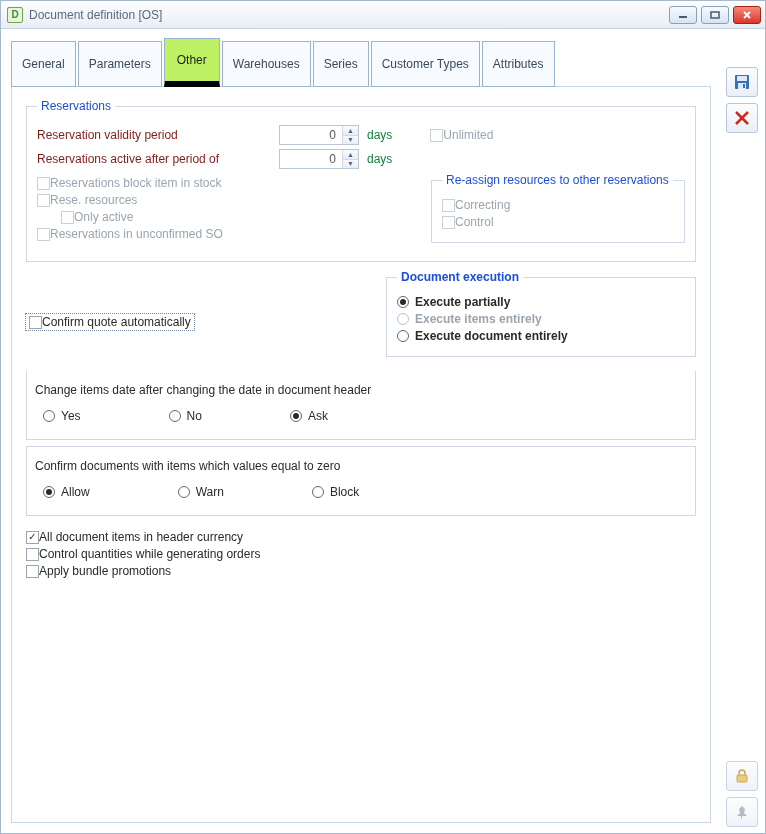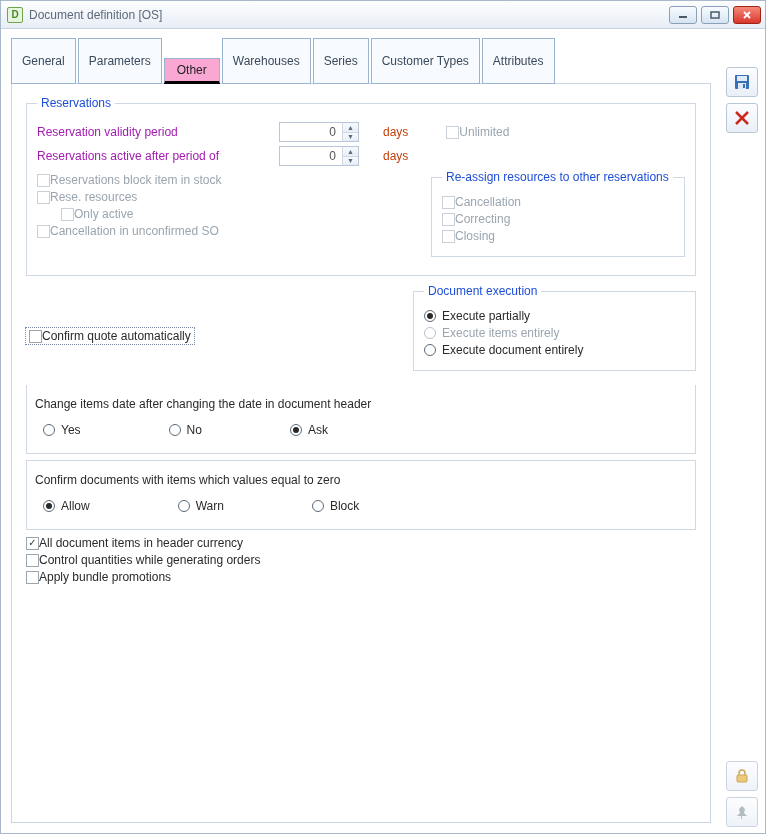--- a/index.html
+++ b/index.html
@@ -85,23 +85,23 @@
       border: 1px solid #9ab3d0;
       border-bottom: 1px solid #9ab3d0;
       padding: 15px 10px;
       color: #3a4a5a;
       background: #f7fafe;
       cursor: pointer;
       position: relative;
       top: 1px;
     }
     .tab.active {
-      background: #f9a8d4;
-      border-bottom: 3px solid #000000;
-      padding: 4px 12px;
+      background: #bef264;
+      border-bottom: 6px solid #000000;
+      padding: 14px 12px;
       color: #222;
       z-index: 2;
     }
 
     .tab-panel {
       flex: 1;
       margin: 0 8px 8px 8px;
       border: 1px solid #cbd6e4;
       background: #fff;
       padding: 12px 14px;
@@ -114,21 +114,21 @@
       margin-bottom: 8px;
     }
     fieldset.group > legend {
       color: #1d4ed8;
       padding: 0 4px;
       font-size: 12px;
     }
     .disabled-text { color: #9aa5b0; }
 
     .row { display: flex; align-items: center; margin: 3px 0; }
-    .lbl { color: #c2410c; margin-left: 16px; }
+    .lbl { color: #15803d; }
 
     .spinner {
       display: inline-flex;
       border: 1px solid #b8c6d6;
       background: #fff;
       height: 20px;
       width: 80px;
     }
     .spinner input {
       border: none; outline: none;
@@ -197,21 +197,21 @@
     }
     .res-left { flex: 1; }
     .res-right { width: 254px; }
 
     .res-input-row {
       display: flex;
       align-items: center;
       gap: 8px;
       margin: 4px 0;
     }
-    .res-input-row .lbl-main { width: 234px; color: #a21caf; }
+    .res-input-row .lbl-main { width: 234px; color: #7f1d1d; }
 
     .section-head { color: #2a2a2a; margin: 6px 0; }
 
     .radio-row {
       display: flex;
       gap: 88px;
       padding: 6px 8px;
     }
 
     .lower-group {
@@ -310,59 +310,53 @@
             </div>
             <div class="row" style="padding-left:24px;">
               <span class="chk disabled">
                 <span class="chk-box"></span>
                 <span class="chk-lbl">Only active</span>
               </span>
             </div>
             <div class="row">
               <span class="chk disabled">
                 <span class="chk-box"></span>
-                <span class="chk-lbl">Cancellation in unconfirmed SO</span>
+                <span class="chk-lbl">Reservations in unconfirmed SO</span>
               </span>
             </div>
           </div>
 
           <div class="res-right">
             <fieldset class="group">
               <legend class="disabled-text">Re-assign resources to other reservations</legend>
-              <div class="row">
-                <span class="chk disabled">
-                  <span class="chk-box"></span>
-                  <span class="chk-lbl">Cancellation</span>
-                </span>
-              </div>
               <div class="row">
                 <span class="chk disabled">
                   <span class="chk-box"></span>
                   <span class="chk-lbl">Correcting</span>
                 </span>
               </div>
               <div class="row">
                 <span class="chk disabled">
                   <span class="chk-box"></span>
-                  <span class="chk-lbl">Closing</span>
+                  <span class="chk-lbl">Control</span>
                 </span>
               </div>
             </fieldset>
           </div>
         </div>
       </fieldset>
 
       <div style="display:flex; gap:30px; align-items:flex-start;">
         <div style="flex:1; padding-top:44px;">
           <span class="chk highlight">
             <span class="chk-box"></span>
             <span class="chk-lbl">Confirm quote automatically</span>
           </span>
         </div>
-        <div style="width:283px;">
+        <div style="width:310px;font-weight:bold;">
           <fieldset class="group">
             <legend>Document execution</legend>
             <div class="row">
               <span class="radio selected">
                 <span class="radio-circ"></span>
                 <span class="radio-lbl">Execute partially</span>
               </span>
             </div>
             <div class="row">
               <span class="radio disabled">
@@ -409,21 +403,21 @@
             <span class="radio-circ"></span>
             <span class="radio-lbl">Warn</span>
           </span>
           <span class="radio">
             <span class="radio-circ"></span>
             <span class="radio-lbl">Block</span>
           </span>
         </div>
       </div>
 
-      <div class="stack-chks" style="margin-top:6px;text-align:center;">
+      <div class="stack-chks" style="margin-top:14px;text-align:center;">
         <span class="chk checked">
           <span class="chk-box"></span>
           <span class="chk-lbl">All document items in header currency</span>
         </span>
         <span class="chk">
           <span class="chk-box"></span>
           <span class="chk-lbl">Control quantities while generating orders</span>
         </span>
         <span class="chk">
           <span class="chk-box"></span>

